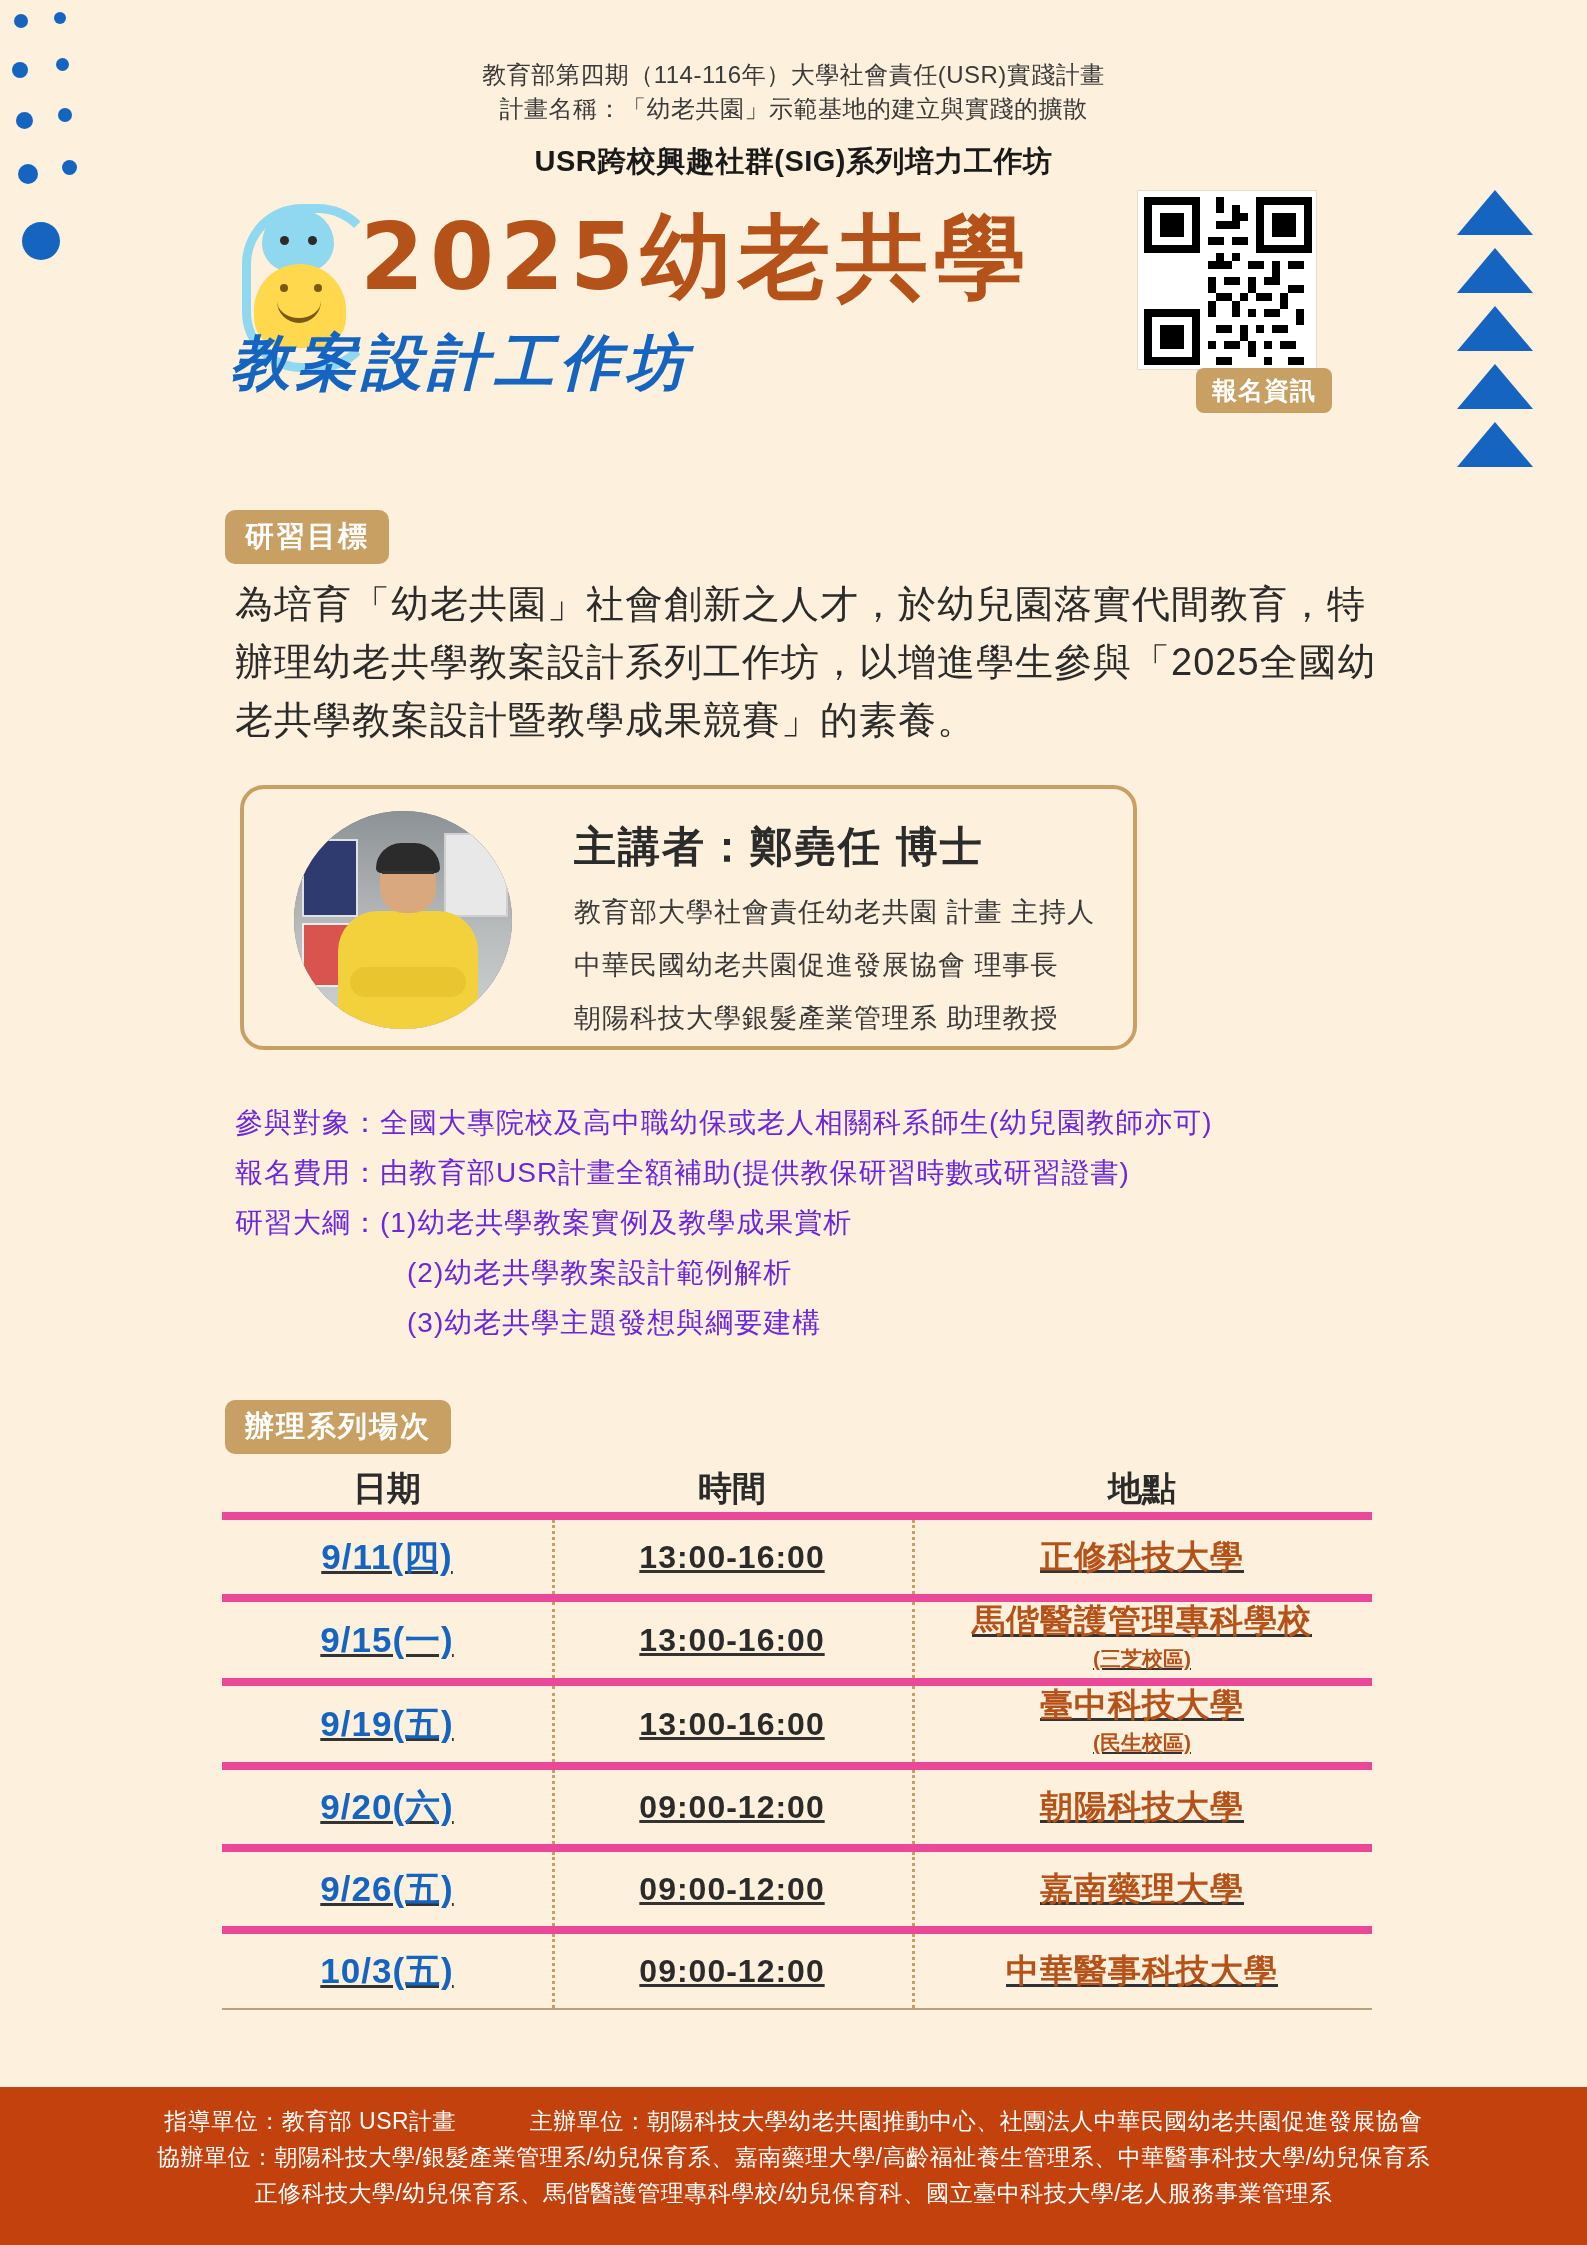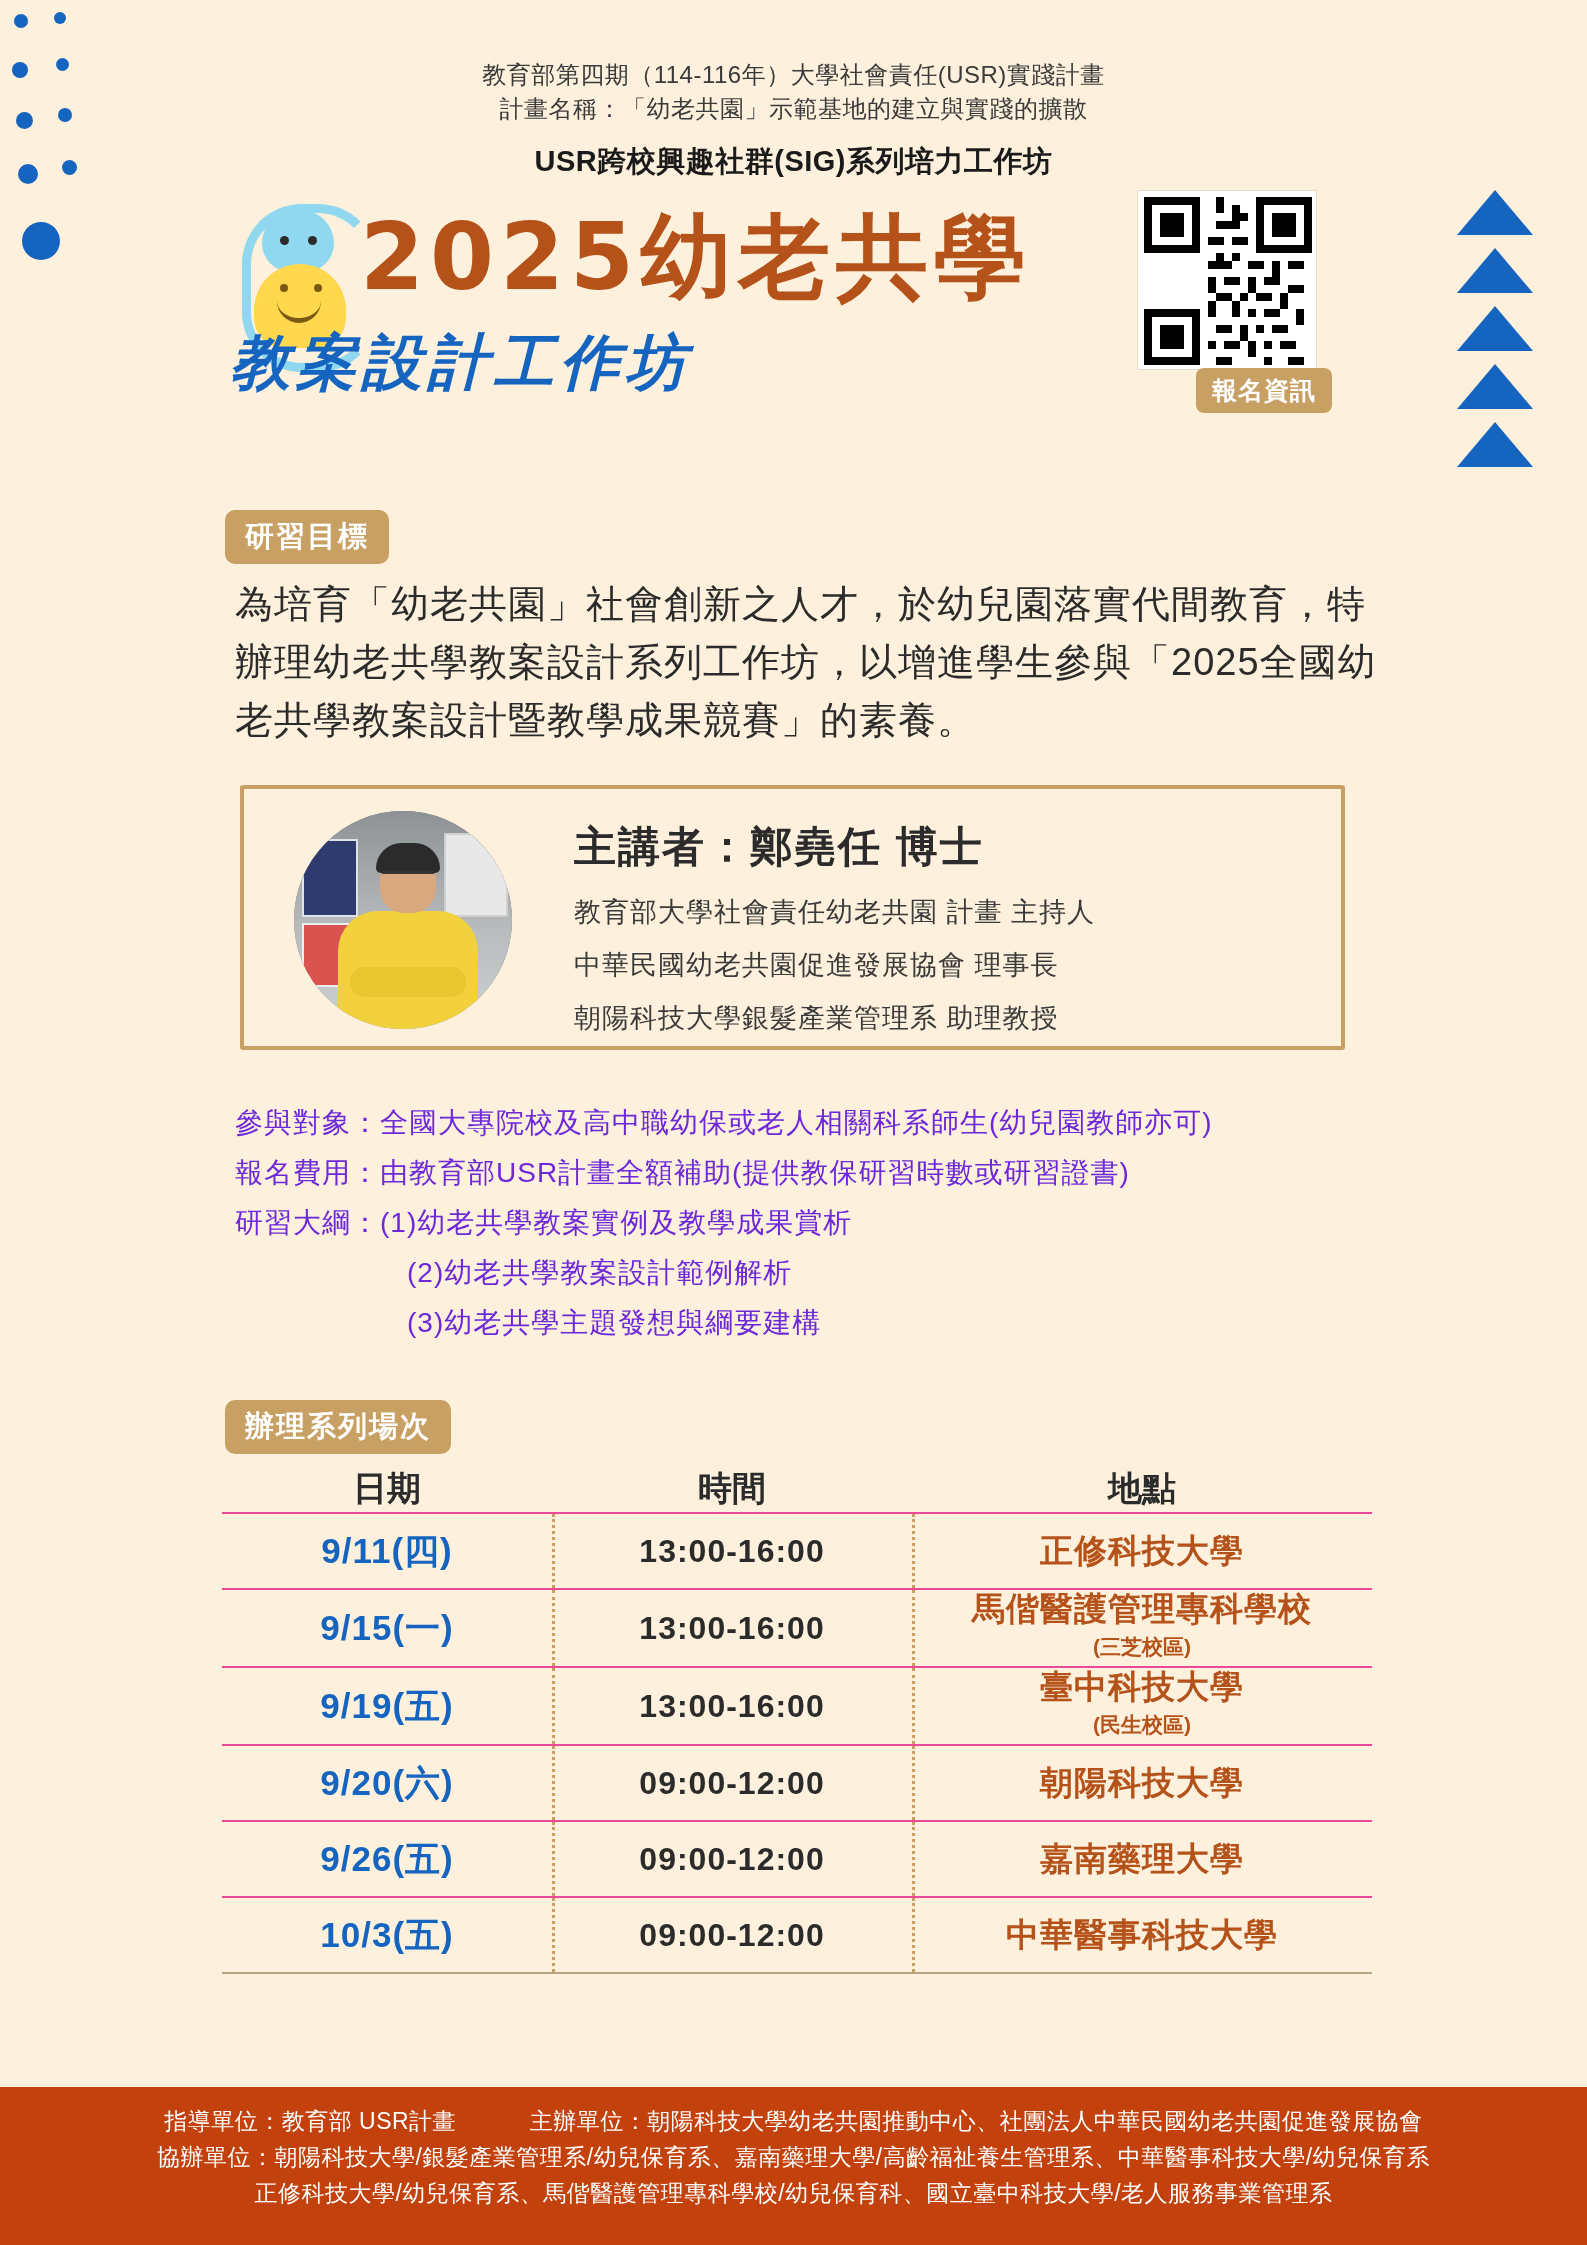--- a/index.html
+++ b/index.html
@@ -47,21 +47,21 @@
   .qrlabel{position:absolute;right:255px;top:168px;background:#c9a063;color:#fff;font-size:25px;font-weight:bold;
            padding:6px 16px;border-radius:8px;letter-spacing:1px;}
 
   
   .pill{display:inline-block;background:#c9a063;color:#fff;font-size:29px;font-weight:bold;padding:7px 20px;border-radius:10px;letter-spacing:2px;}
 
   .goal-pill{position:absolute;left:225px;top:510px;}
   .goal-text{position:absolute;left:235px;top:575px;width:1160px;font-size:38px;line-height:58px;color:#2b2b2b;letter-spacing:1px;}
 
   
-  .speaker{position:absolute;left:240px;top:785px;width:1105px;height:265px;border:4px solid #c9a063;border-radius:3px;box-sizing:border-box;background:#fdf0dc;}
+  .speaker{position:absolute;left:240px;top:785px;width:897px;height:265px;border:4px solid #c9a063;border-radius:24px;box-sizing:border-box;background:#fdf0dc;}
   .photo{position:absolute;left:50px;top:22px;width:218px;height:218px;border-radius:50%;overflow:hidden;background:#6b6f73;}
   .photo .wall{position:absolute;inset:0;background:linear-gradient(180deg,#8d9296 0%,#b9bcbd 55%,#cfd2d2 100%);}
   .photo .poster1{position:absolute;left:8px;top:28px;width:52px;height:74px;background:#2f3b6e;border:2px solid #dfe3e6;}
   .photo .poster2{position:absolute;left:150px;top:22px;width:60px;height:80px;background:#e8e8e8;border:2px solid #cfcfcf;}
   .photo .poster3{position:absolute;left:8px;top:112px;width:50px;height:60px;background:#d9534f;border:2px solid #eee;}
   .photo .head2{position:absolute;left:86px;top:40px;width:56px;height:62px;background:#d9a87e;border-radius:28px 28px 24px 24px;}
   .photo .hair{position:absolute;left:82px;top:32px;width:64px;height:30px;background:#2b2b2b;border-radius:32px 32px 6px 6px;}
   .photo .glass{position:absolute;left:88px;top:60px;width:52px;height:14px;border-top:3px solid #333;}
   .photo .shirt{position:absolute;left:44px;top:100px;width:140px;height:120px;background:#f2d13c;border-radius:40px 40px 0 0;}
   .photo .arms{position:absolute;left:56px;top:156px;width:116px;height:30px;background:#e9c62f;border-radius:16px;}
@@ -72,21 +72,21 @@
   
   .info{position:absolute;left:235px;top:1098px;width:1200px;font-size:28px;line-height:50px;color:#6d28d9;letter-spacing:1px;}
   .info .ind{padding-left:172px;}
 
   
   .sched-pill{position:absolute;left:225px;top:1400px;}
   .table{position:absolute;left:222px;top:1460px;width:1150px;}
   .thead{display:flex;font-size:34px;font-weight:bold;color:#2b2b2b;padding:6px 0 0;}
   .thead div{text-align:center;}
   .c1{width:330px;} .c2{width:360px;} .c3{width:460px;}
-  .row{display:flex;align-items:center;border-top:2px solid #ec4899;min-height:74px;position:relative;}
+  .row{display:flex;align-items:center;border-top:8px solid #ec4899;min-height:74px;position:relative;text-decoration:underline;}
   .row:last-child{border-bottom:2px solid #b9a27f;}
   .row .c1{color:#1565c0;font-size:35px;font-weight:bold;text-align:center;letter-spacing:1px;}
   .row .c2{color:#2b2b2b;font-size:32px;font-weight:bold;text-align:center;letter-spacing:1px;}
   .row .c3{color:#b5521a;font-size:33px;font-weight:bold;text-align:center;letter-spacing:1px;line-height:38px;}
   .row .c3 .sub{display:block;font-size:21px;letter-spacing:0;}
   .vsep{position:absolute;top:0;bottom:0;border-left:3px dotted #c9a063;}
   .vsep.a{left:330px;} .vsep.b{left:690px;}
 
   
   .footer{position:absolute;left:0;right:0;bottom:0;height:158px;background:#c2410c;color:#fff;}

